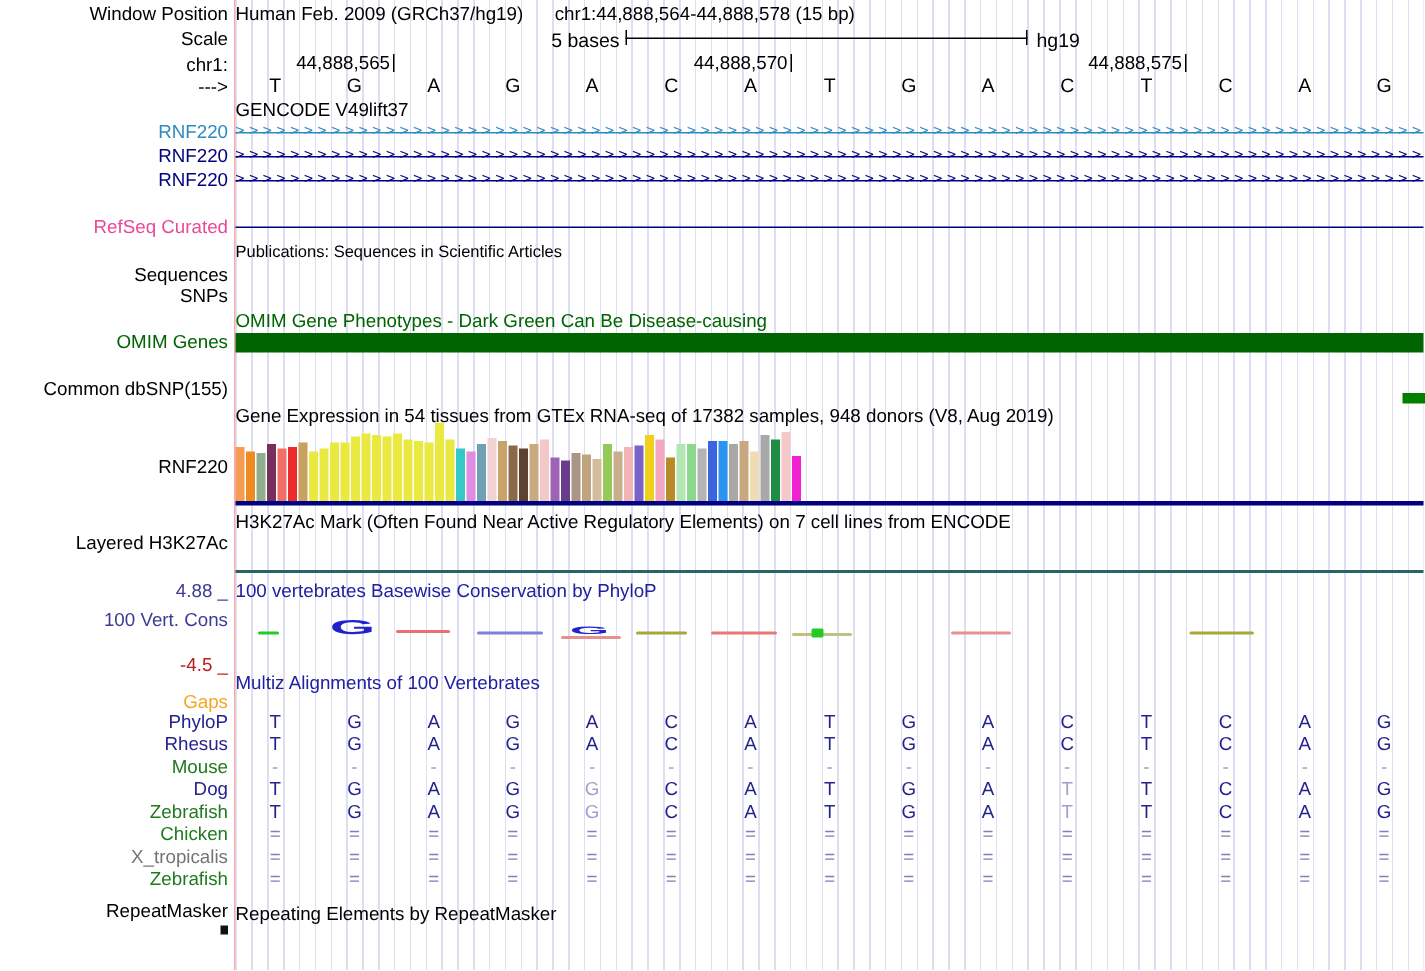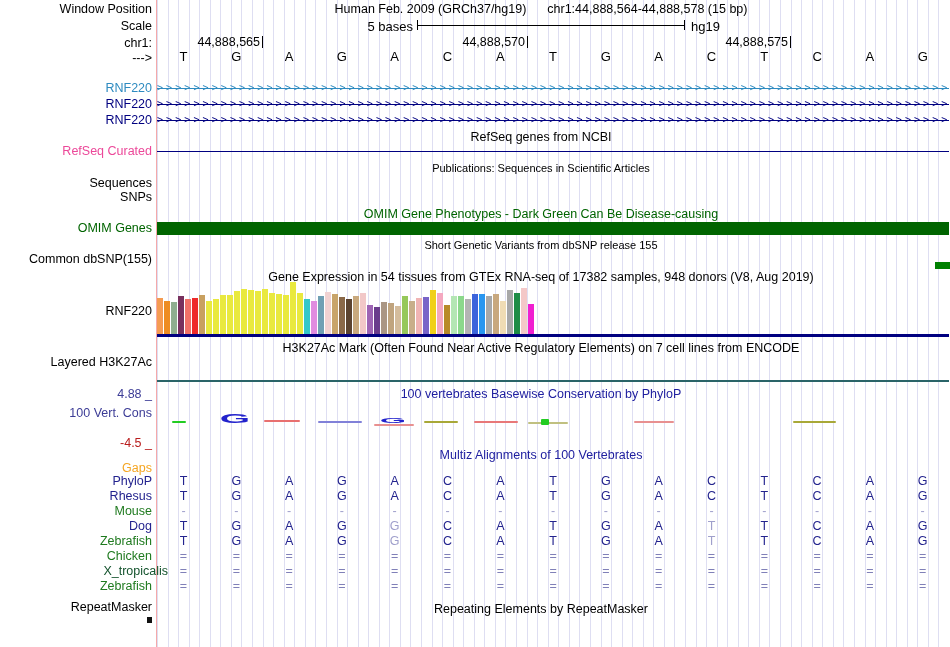--- a/index.html
+++ b/index.html
@@ -4,21 +4,21 @@
 <style>
   html,body{margin:0;padding:0;background:#fff;}
   #screen{position:relative;width:950px;height:647px;background:#fff;overflow:hidden;
           font-family:"Liberation Sans",sans-serif;font-size:13px;color:#000;}
   .abs{position:absolute;}
   
   #grid{left:157px;top:0;width:792px;height:647px;
         background:repeating-linear-gradient(to right,#dedef2 0px,#dedef2 1px,transparent 1px,transparent 10.56px);}
   #guideline{left:156px;top:0;width:1px;height:647px;background:#f5a9a9;}
   .lbl{left:0;width:152px;text-align:right;white-space:nowrap;font-size:12.5px;line-height:14px;}
-  .ctitle{left:145px;width:792px;text-align:center;white-space:nowrap;font-size:12.5px;line-height:14px;}
+  .ctitle{left:157px;width:792px;text-align:left;white-space:nowrap;font-size:12.5px;line-height:14px;}
   .small{font-size:11px;}
   .navy{color:#2020a0;}
   .green{color:#006400;}
   .track-line{left:157px;width:792px;height:0;}
   .gene-arrows{left:157px;width:792px;height:10px;overflow:hidden;white-space:nowrap;
                font-family:"DejaVu Sans Mono",monospace;font-size:10px;line-height:10px;letter-spacing:3.1px;}
   .seq-row{left:157px;width:792px;height:14px;}
   .seq-row span{position:absolute;width:53px;text-align:center;top:0;line-height:14px;}
   #scalebar{left:417px;top:25px;width:268px;border-top:1px solid #000;}
   .scale-tick{top:20px;width:1px;height:10px;background:#000;}
@@ -70,38 +70,37 @@
       <span style="left: 369.6px;">T</span>
       <span style="left: 422.4px;">G</span>
       <span style="left: 475.2px;">A</span>
       <span style="left: 528px;">C</span>
       <span style="left: 580.8px;">T</span>
       <span style="left: 633.6px;">C</span>
       <span style="left: 686.4px;">A</span>
       <span style="left: 739.2px;">G</span>
     </div>
 
+  <div class="abs ctitle" style="top:66px">GENCODE V49lift37</div>
   <div class="abs lbl gene-label" style="top: 81px; color: rgb(46, 139, 192);">RNF220</div>
   <div class="abs lbl gene-label" style="top: 97px; color: rgb(0, 0, 128);">RNF220</div>
   <div class="abs lbl gene-label" style="top: 113px; color: rgb(0, 0, 128);">RNF220</div>
   <div id="gene-lines"></div>
 
-  <div class="abs ctitle" style="top:130px">RefSeq genes from NCBI</div>
   <div class="abs lbl" style="top:144px;color:#ec4899">RefSeq Curated</div>
   <div class="abs track-line" style="top:151px;border-top:1.5px solid #000080"></div>
 
   <div class="abs ctitle small" style="top:161px">Publications: Sequences in Scientific Articles</div>
   <div class="abs lbl" style="top:176px">Sequences</div>
   <div class="abs lbl" style="top:190px">SNPs</div>
 
   <div class="abs ctitle green" style="top:207px">OMIM Gene Phenotypes - Dark Green Can Be Disease-causing</div>
   <div class="abs lbl green" style="top:221px">OMIM Genes</div>
   <div class="abs" id="omim-bar" style="background: rgb(0, 100, 0);"></div>
 
-  <div class="abs ctitle small" style="top:238px">Short Genetic Variants from dbSNP release 155</div>
   <div class="abs lbl" style="top:252px">Common dbSNP(155)</div>
   <div class="abs" id="snp-tick" style="left: 935px; top: 262px; width: 15px; height: 7px; background: rgb(0, 128, 0);"></div>
 
   <div class="abs ctitle" style="top:270px">Gene Expression in 54 tissues from GTEx RNA-seq of 17382 samples, 948 donors (V8, Aug 2019)</div>
   <div class="abs lbl" style="top:304px">RNF220</div>
   <div class="abs" id="gtex-bars">
       <div style="left: 0px; height: 36px; top: 18px; background: rgb(245, 155, 82);"></div>
       <div style="left: 7px; height: 33px; top: 21px; background: rgb(238, 140, 34);"></div>
       <div style="left: 14px; height: 32px; top: 22px; background: rgb(143, 174, 143);"></div>
       <div style="left: 21px; height: 38px; top: 16px; background: rgb(119, 48, 94);"></div>
@@ -302,21 +301,21 @@
       <span style="left: 316.8px; color: rgb(128, 128, 184);">=</span>
       <span style="left: 369.6px; color: rgb(128, 128, 184);">=</span>
       <span style="left: 422.4px; color: rgb(128, 128, 184);">=</span>
       <span style="left: 475.2px; color: rgb(128, 128, 184);">=</span>
       <span style="left: 528px; color: rgb(128, 128, 184);">=</span>
       <span style="left: 580.8px; color: rgb(128, 128, 184);">=</span>
       <span style="left: 633.6px; color: rgb(128, 128, 184);">=</span>
       <span style="left: 686.4px; color: rgb(128, 128, 184);">=</span>
       <span style="left: 739.2px; color: rgb(128, 128, 184);">=</span>
     </div>
-    <div class="abs lbl" style="top: 564px; color: #14532d; padding-left: 16px;">X_tropicalis</div>
+    <div class="abs lbl" style="top: 564px; color: #737373;">X_tropicalis</div>
     <div class="abs align-row" style="top: 564px;">
       <span style="left: 0px; color: rgb(128, 128, 184);">=</span>
       <span style="left: 52.8px; color: rgb(128, 128, 184);">=</span>
       <span style="left: 105.6px; color: rgb(128, 128, 184);">=</span>
       <span style="left: 158.4px; color: rgb(128, 128, 184);">=</span>
       <span style="left: 211.2px; color: rgb(128, 128, 184);">=</span>
       <span style="left: 264px; color: rgb(128, 128, 184);">=</span>
       <span style="left: 316.8px; color: rgb(128, 128, 184);">=</span>
       <span style="left: 369.6px; color: rgb(128, 128, 184);">=</span>
       <span style="left: 422.4px; color: rgb(128, 128, 184);">=</span>

